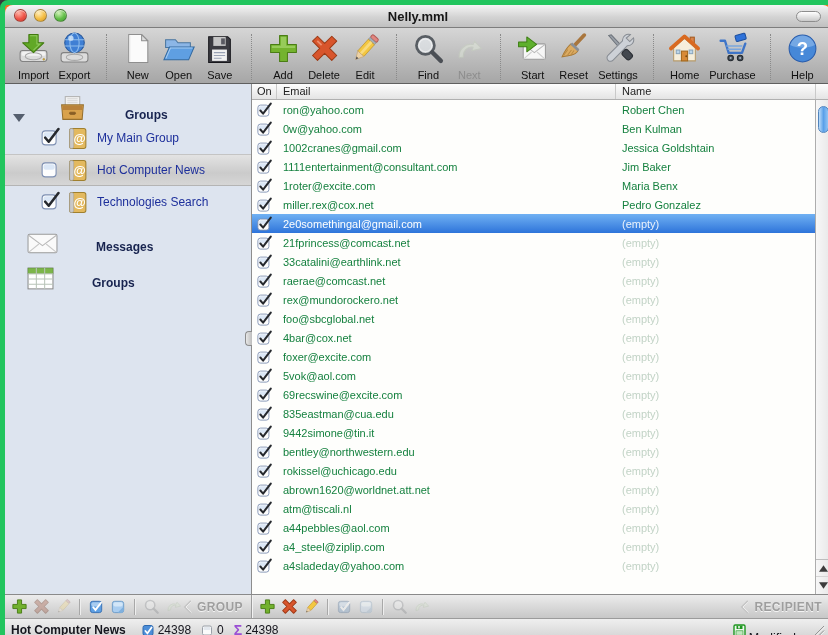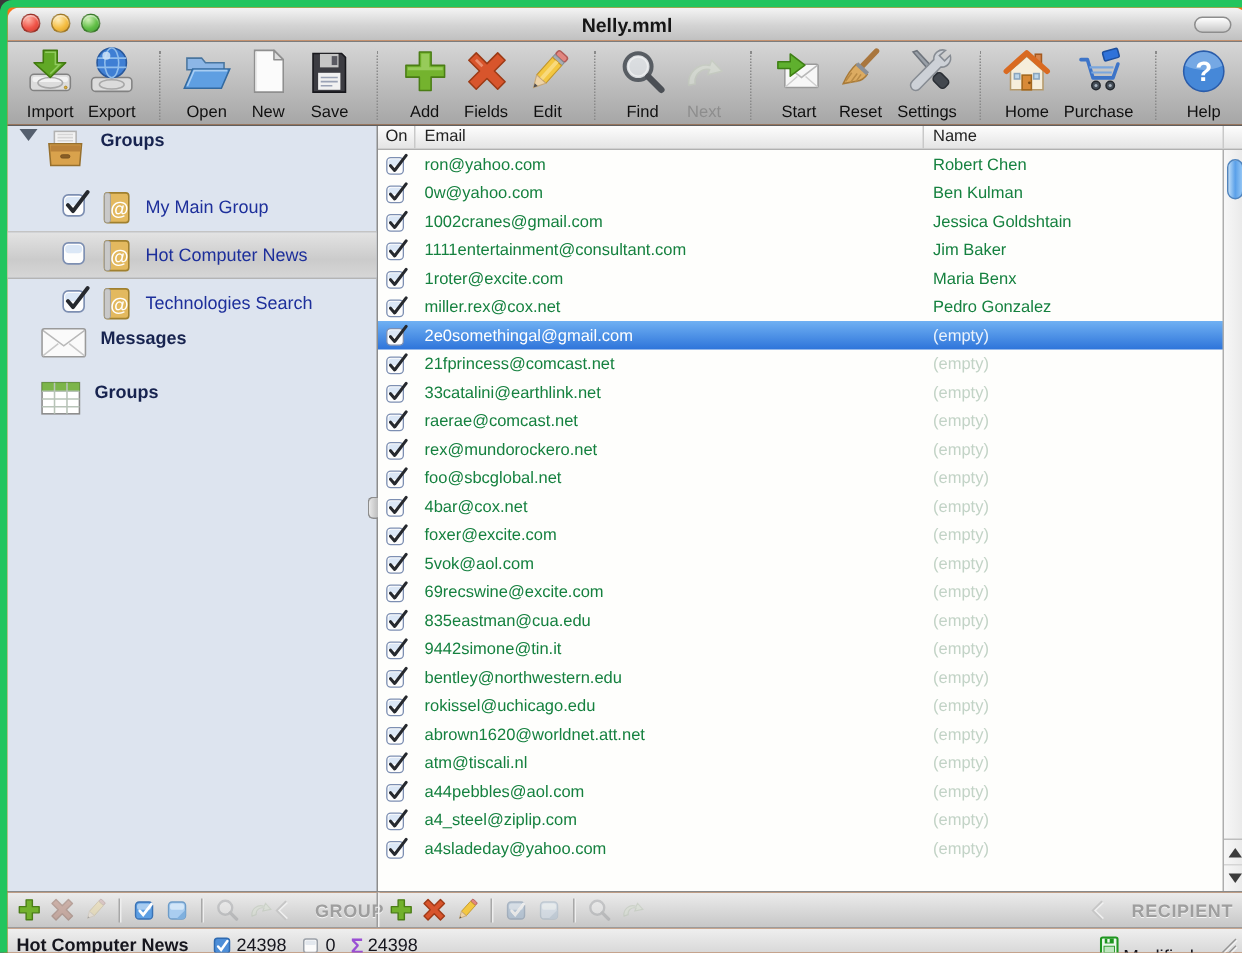--- a/index.html
+++ b/index.html
@@ -19,21 +19,21 @@
   .tgroup{display:flex;align-items:flex-end;}
   .tbtn{display:flex;flex-direction:column;align-items:center;justify-content:flex-end;padding:0 4px;height:52px;cursor:default;}
   .tbtn svg{width:33px;height:33px;}
   .tlabel{font-size:11px;color:#101010;margin-top:0;line-height:13px;}
   .tbtn.disabled svg{opacity:.45;filter:saturate(.4) brightness(1.1);}
   .tbtn.disabled .tlabel{color:#8d8d8d;}
   .tsep{width:0;height:46px;border-left:1px dotted #8a8a8a;margin:0 2px 2px;}
   
   .main{display:flex;height:510px;position:relative;background:#fff;}
   .sidebar{width:247px;background:#dde4ef;border-right:1px solid #8d8d8d;box-sizing:border-box;position:relative;flex:none;}
-  .sb-header{display:flex;align-items:flex-start;height:36px;padding-left:8px;}
+  .sb-header{display:flex;align-items:flex-end;height:36px;padding-left:8px;gap:29px;}
   .sb-header.first{margin-top:2px;}
   .disclosure{width:0;height:0;border-left:6px solid transparent;border-right:6px solid transparent;border-top:8px solid #555f6e;margin-right:4px;}
   .sb-ic{display:inline-flex;align-items:center;}
   .sb-h-label{font-size:12px;font-weight:bold;color:#17234f;margin-left:9px;}
   .sb-item{display:flex;align-items:center;height:32px;padding-left:36px;position:relative;cursor:default;}
   .sb-item.selected{background:linear-gradient(#e3e3e3,#cbcbcb 60%,#d6d6d6);border-top:1px solid #c4c4c4;border-bottom:1px solid #b4b4b4;box-sizing:border-box;}
   .sb-item .cb{margin-right:6px;}
   .sb-i-label{font-size:12px;color:#1d2f9b;margin-left:8px;}
   .sb-simple{padding-left:22px;}
   .split-knob{position:absolute;right:-1px;top:247px;width:6px;height:13px;background:linear-gradient(90deg,#e8e8e8,#bdbdbd);border:1px solid #8d8d8d;border-right:none;border-radius:4px 0 0 4px;}
@@ -63,21 +63,21 @@
   .varrow-down{bottom:0;border-top:1px solid #d5d5d5;}
   
   .btoolbar{height:24px;background:linear-gradient(#ececec,#c7c7c7);border-top:1px solid #8a8a8a;display:flex;box-sizing:border-box;}
   .bleft{width:247px;flex:none;border-right:1px solid #9c9c9c;display:flex;align-items:center;box-sizing:border-box;}
   .bright{flex:1;display:flex;align-items:center;border-left:1px solid #f2f2f2;}
   .btools{display:flex;align-items:center;padding-left:4px;gap:2px;}
   .bicon{width:20px;height:20px;display:flex;align-items:center;justify-content:center;}
   .bicon svg{width:17px;height:17px;}
   .bicon.dim svg{opacity:.42;filter:saturate(.45) brightness(1.1);}
   .bsep{width:1px;height:16px;background:#a8a8a8;box-shadow:1px 0 0 #eee;margin:0 4px;}
-  .btag{margin-left:auto;display:flex;align-items:center;gap:18px;padding-right:9px;font-size:12px;font-weight:bold;letter-spacing:.4px;color:#9e9e9e;text-shadow:0 1px 0 #f4f4f4;}
+  .btag{margin-left:auto;display:flex;align-items:center;gap:5px;padding-right:9px;font-size:12px;font-weight:bold;letter-spacing:.4px;color:#9e9e9e;text-shadow:0 1px 0 #f4f4f4;}
   
   .statusbar{height:23px;background:linear-gradient(#efefef,#d0d0d0);border-top:1px solid #9b9b9b;display:flex;align-items:center;padding:0 6px;box-sizing:border-box;font-size:12px;color:#16161e;}
   .sgroup{font-weight:bold;margin-right:16px;}
   .stat{display:flex;align-items:center;gap:3px;margin-right:10px;}
   .sigma{color:#9a4fd4;font-weight:bold;font-size:14px;line-height:12px;}
   .sspacer{flex:1;}
   .modified span{font-size:12.5px;margin-top:16px;}
   .grip{margin-left:6px;display:flex;align-items:flex-end;}
 </style>
 </head>
@@ -116,33 +116,33 @@
               <path d="M6.8 7.5 h18.4 M6.5 13.5 h19" stroke="#8fbdec" fill="none"></path>
               <circle cx="12.5" cy="6" r="2.6" fill="#cfe3f7" opacity=".85"></circle>
             </svg></span>
           <span class="tlabel">Export</span>
         </div>
       </div>
       <div class="tsep"></div>
       <div class="tgroup">
         <div class="tbtn">
           <span class="ticon"><svg viewBox="0 0 32 32">
+              <path d="M7.5 2.5 h12.5 l6 6 V29.5 H7.5 z" fill="#fbfbfb" stroke="#8f8f8f"></path>
+              <path d="M20 2.5 l6 6 h-6 z" fill="#dedede" stroke="#8f8f8f" stroke-linejoin="round"></path>
+              <path d="M8.6 3.6 v25" stroke="#e9e9e9" fill="none"></path>
+            </svg></span>
+          <span class="tlabel">New</span>
+        </div>
+        <div class="tbtn">
+          <span class="ticon"><svg viewBox="0 0 32 32">
               <path d="M3.5 7.5 h9.5 l2.5 3 h12 v4.5 h-24 z" fill="#8cb6e6" stroke="#49759e"></path>
               <path d="M1.8 27 l5.4-12.5 h24 L25.8 27 z" fill="#5f9fe2" stroke="#33699f"></path>
               <path d="M3.8 25.6 l4.4-10 h21.4" fill="none" stroke="#a8cdf2"></path>
             </svg></span>
           <span class="tlabel">Open</span>
-        </div>
-        <div class="tbtn">
-          <span class="ticon"><svg viewBox="0 0 32 32">
-              <path d="M7.5 2.5 h12.5 l6 6 V29.5 H7.5 z" fill="#fbfbfb" stroke="#8f8f8f"></path>
-              <path d="M20 2.5 l6 6 h-6 z" fill="#dedede" stroke="#8f8f8f" stroke-linejoin="round"></path>
-              <path d="M8.6 3.6 v25" stroke="#e9e9e9" fill="none"></path>
-            </svg></span>
-          <span class="tlabel">New</span>
         </div>
         <div class="tbtn">
           <span class="ticon"><svg viewBox="0 0 32 32">
               <path d="M5.5 4.5 h18.5 l2.5 2.5 V29.5 H5.5 z" fill="#3c3c42" stroke="#17171c"></path>
               <rect x="10" y="4.8" width="12" height="8.7" fill="#c6c6c6"></rect>
               <rect x="17.6" y="6.2" width="3.6" height="5.8" fill="#5a5a62"></rect>
               <rect x="8.8" y="17" width="14.4" height="11" fill="#f1f1f1"></rect>
               <path d="M10.5 20 h11 M10.5 22.7 h11 M10.5 25.4 h7.5" stroke="#9aa2b5" fill="none"></path>
             </svg></span>
           <span class="tlabel">Save</span>
@@ -157,21 +157,21 @@
             </svg></span>
           <span class="tlabel">Add</span>
         </div>
         <div class="tbtn">
           <span class="ticon"><svg viewBox="0 0 32 32">
               <g transform="rotate(45 16 16)">
                 <path d="M12.6 2.6 h6.8 v9.8 h9.8 v6.8 h-9.8 v9.8 h-6.8 v-9.8 H2.8 v-6.8 h9.8 z" fill="#d8552c" stroke="#9c3a15" stroke-linejoin="round"></path>
               </g>
               <path d="M9 8.6 l4.2 4.2" stroke="#f0a285" stroke-width="1.8" opacity=".75"></path>
             </svg></span>
-          <span class="tlabel">Fields</span>
+          <span class="tlabel">Delete</span>
         </div>
         <div class="tbtn">
           <span class="ticon"><svg viewBox="0 0 32 32">
               <g transform="rotate(42 16 16)">
                 <rect x="12" y="1" width="8" height="4" rx="1.6" fill="#e18680" stroke="#b15b57"></rect>
                 <rect x="12" y="5" width="8" height="2.5" fill="#a6adb5" stroke="#848b93" stroke-width=".6"></rect>
                 <rect x="12" y="7.5" width="8" height="15.3" fill="#f3c741" stroke="#c1952a" stroke-width=".7"></rect>
                 <path d="M14.7 7.5 h2.6 v15.3 h-2.6 z" fill="#f8da7d"></path>
                 <path d="M12 22.8 h8 L16 30.2 z" fill="#ecd2a7" stroke="#c7a878" stroke-width=".7"></path>
                 <path d="M14.7 27.6 L16 30.2 l1.3-2.6 z" fill="#4e4e52"></path>

